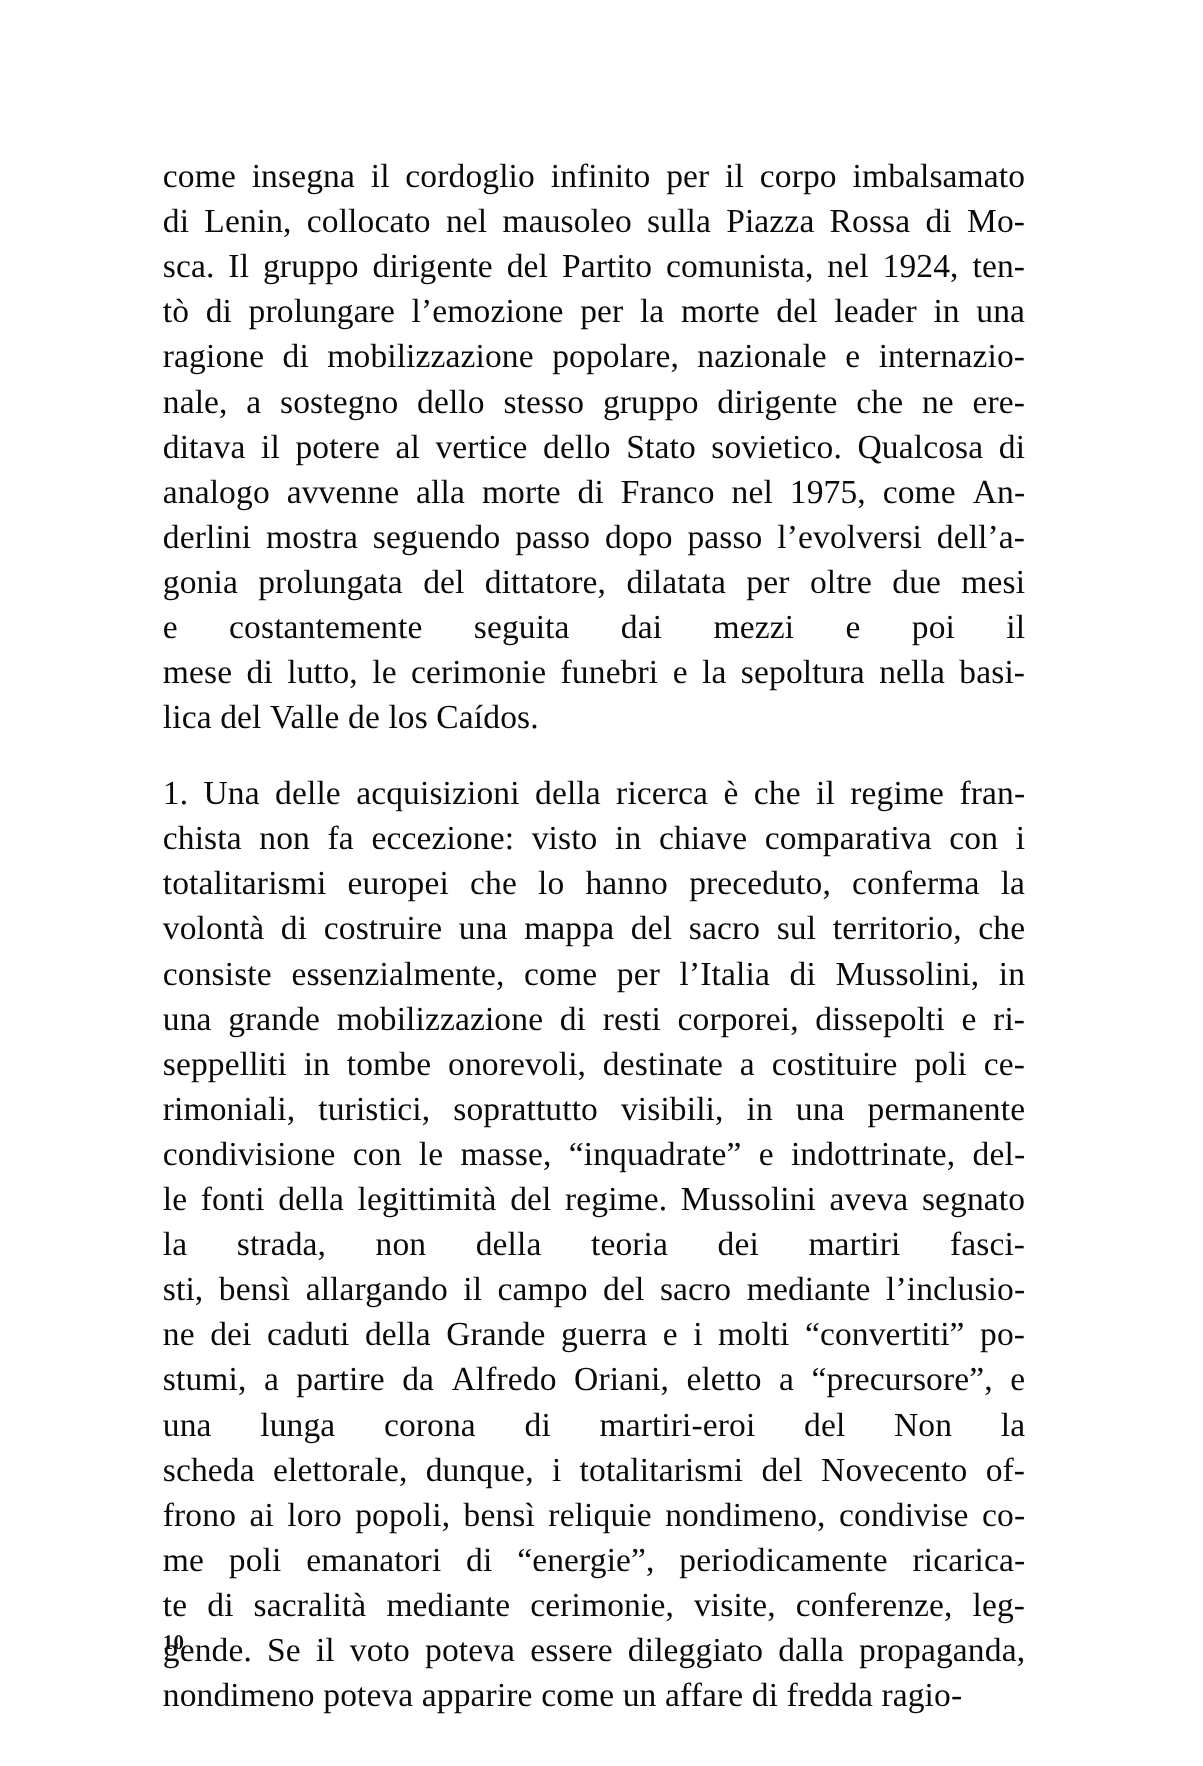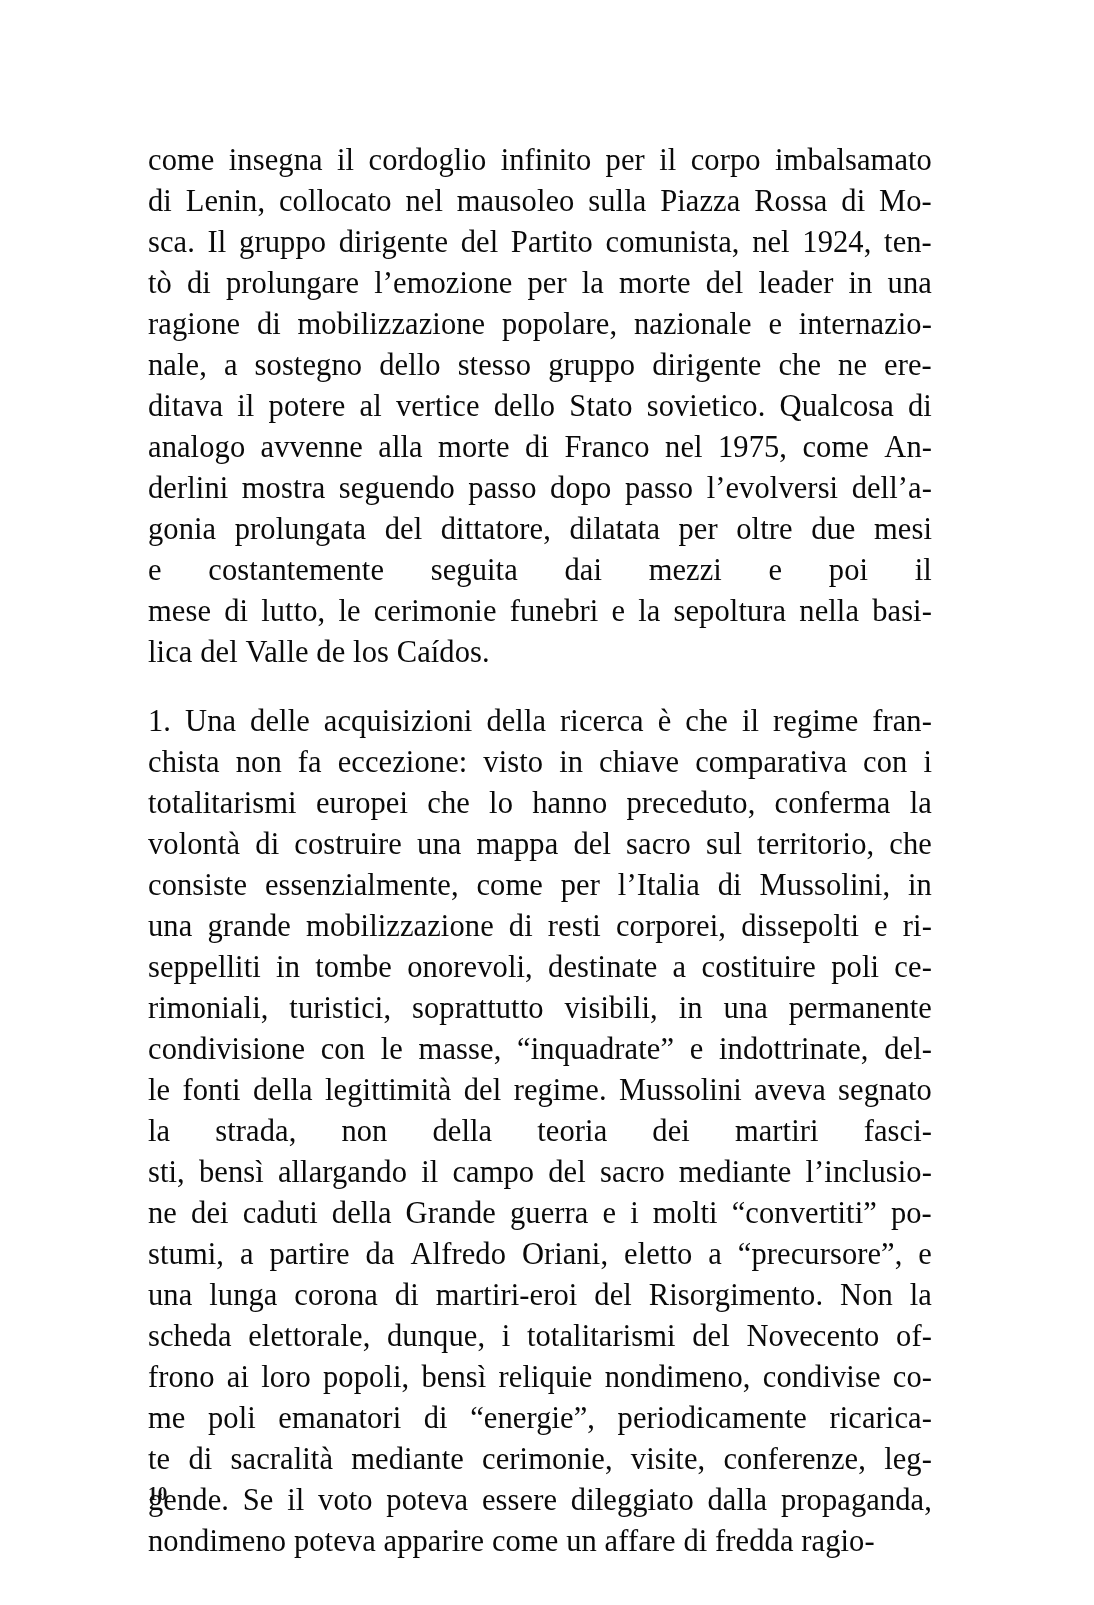--- a/index.html
+++ b/index.html
@@ -392,21 +392,20 @@
           <span class="w">“precursore”,</span>
           <span class="w">e</span>
         </span>
         <span class="line">
           <span class="w">una</span>
           <span class="w">lunga</span>
           <span class="w">corona</span>
           <span class="w">di</span>
           <span class="w">martiri-eroi</span>
           <span class="w">del</span>
-          <span class="w">Risorgimento.</span>
           <span class="w">Non</span>
           <span class="w">la</span>
         </span>
         <span class="line">
           <span class="w">scheda</span>
           <span class="w">elettorale,</span>
           <span class="w">dunque,</span>
           <span class="w">i</span>
           <span class="w">totalitarismi</span>
           <span class="w">del</span>

